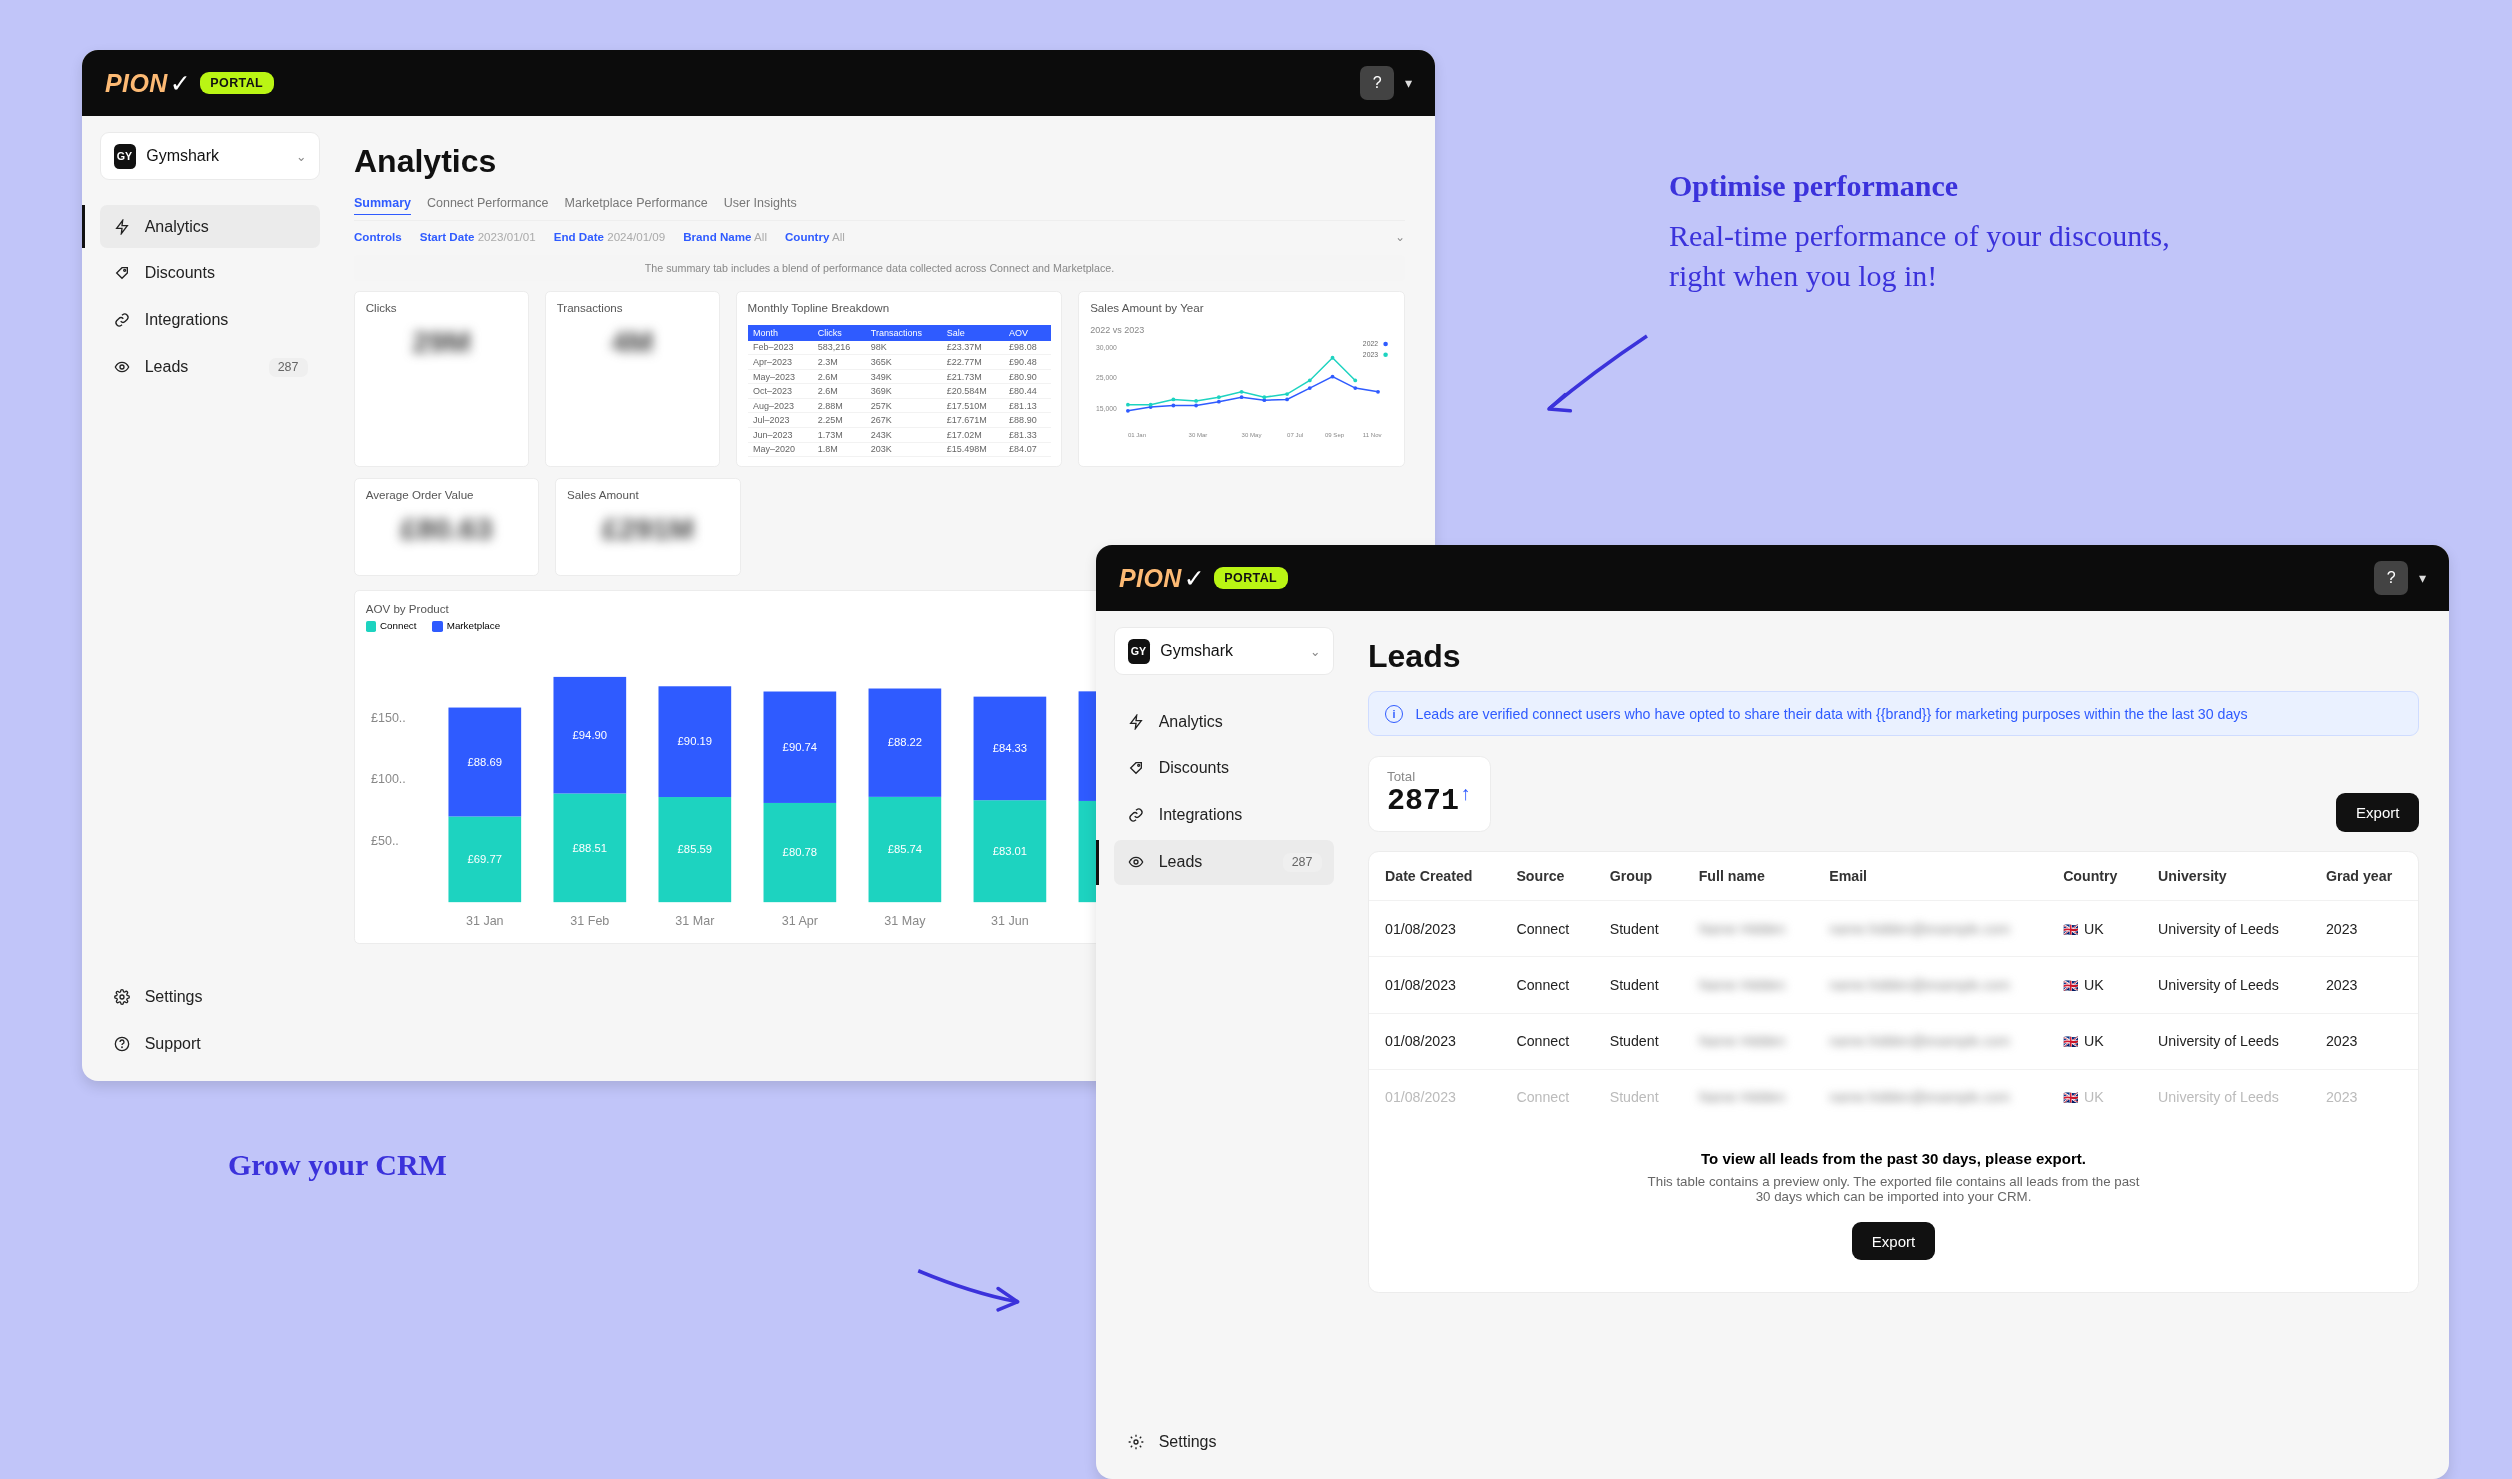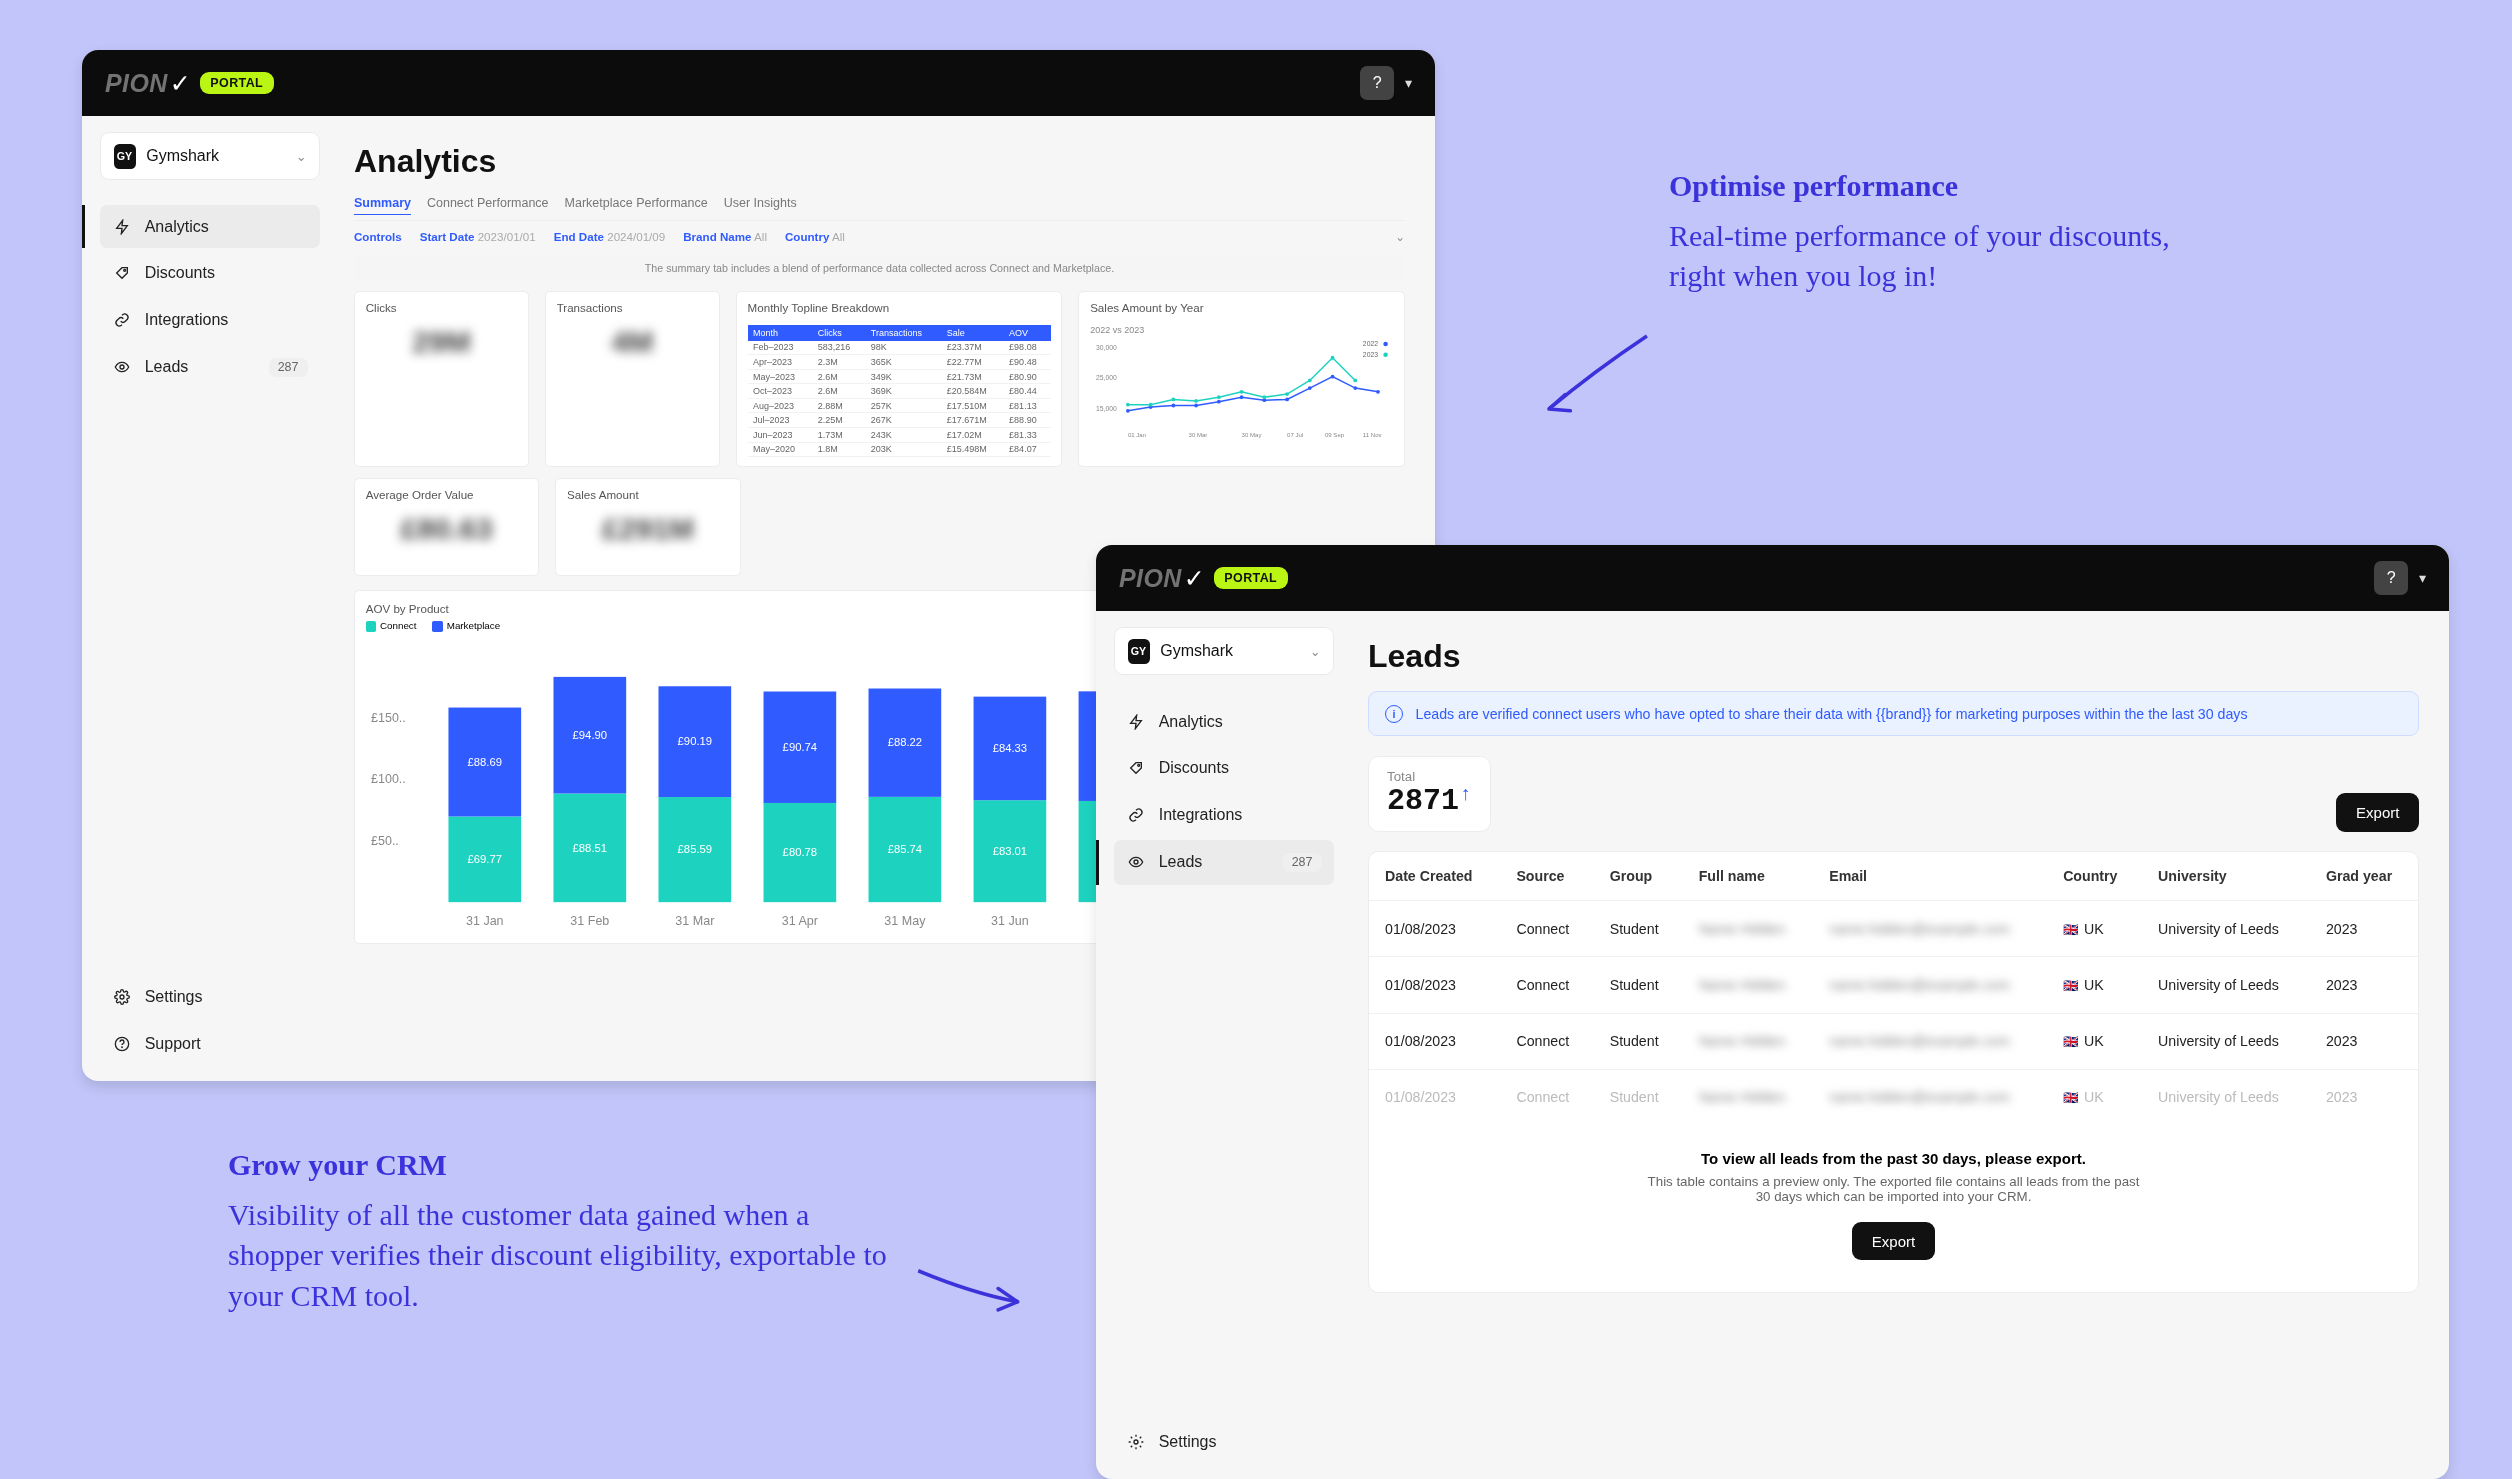--- a/index.html
+++ b/index.html
@@ -10,21 +10,21 @@
 .annotation-title { font-size: 30px; font-weight: 600; margin-bottom: 12.5px; }
 .annotation-body { font-size: 30px; line-height: 1.35; }
 .arrow { position: absolute; }
 
 
 .card { position: absolute; background: #f6f6f6; border-radius: 16px; overflow: hidden; box-shadow: 0 5.3px 12.5px rgba(0,0,0,0.12); }
 
 
 .topbar { background: #0c0c0c; height: 66px; display: flex; align-items: center; justify-content: space-between; padding: 0 23px; }
 .brand { display: flex; align-items: center; gap: 9px; }
-.brand-logo { color: #737373; font-weight: 900; font-size: 25px; letter-spacing: 0.4px; font-style: italic; }
+.brand-logo { color: #fdba74; font-weight: 900; font-size: 25px; letter-spacing: 0.4px; font-style: italic; }
 .brand-check { color: #fff; font-size: 25px; margin-left:-7.1px;}
 .portal-pill { background: #baf514; color: #121212; font-size: 12.5px; font-weight: 800; padding: 3.6px 10.7px; border-radius: 9px; letter-spacing: 0.4px;}
 .topbar-right { display: flex; align-items: center; gap: 7.1px; }
 .icon-btn { width: 34px; height: 34px; border-radius: 7.1px; background: #434343; display: flex; align-items: center; justify-content: center; color: #fff; font-size:16px;}
 .chev-icon { color: #ddd; font-size: 14.2px; margin-left:3.6px;}
 
 
 .card-body { display: flex; height: calc(100% - 66px); }
 .sidebar { width: 256px; padding: 16px 18px; display: flex; flex-direction: column; }
 .org-switch { background: #fff; border: 0.9px solid #eaeaea; border-radius: 9px; padding: 10.7px 12.5px; display: flex; align-items: center; gap: 10.7px; }
@@ -105,21 +105,20 @@
   <div class="annotation-title">Optimise performance</div>
   <div class="annotation-body">Real-time performance of your discounts, right when you log in!</div>
 </div>
 <svg class="arrow" style="left:1531px; top:327px;" width="125" height="98" viewBox="0 0 140 110">
   <path d="M130,10 Q70,50 20,92" stroke="#3b32db" stroke-width="4" fill="none"></path>
   <path d="M20,92 L38,76 M20,92 L44,94" stroke="#3b32db" stroke-width="4" fill="none" stroke-linecap="round"></path>
 </svg>
 
 <div class="annotation" style="left:228px; top:1148px; width:659px;">
   <div class="annotation-title">Grow your CRM</div>
-  <div class="annotation-body">Visibility of all the customer data gained when a shopper verifies their discount eligibility, exportable to your CRM tool.</div>
 </div>
 <svg class="arrow" style="left:909px; top:1253px;" width="125" height="71" viewBox="0 0 140 80">
   <path d="M10,20 Q70,45 122,55" stroke="#3b32db" stroke-width="4" fill="none"></path>
   <path d="M122,55 L100,40 M122,55 L100,64" stroke="#3b32db" stroke-width="4" fill="none" stroke-linecap="round"></path>
 </svg>
 
 <div class="card" style="left:82px; top:50px; width:1353px; height:1031px;">
   <div class="topbar">
     <div class="brand">
       <span class="brand-logo">PION</span>

